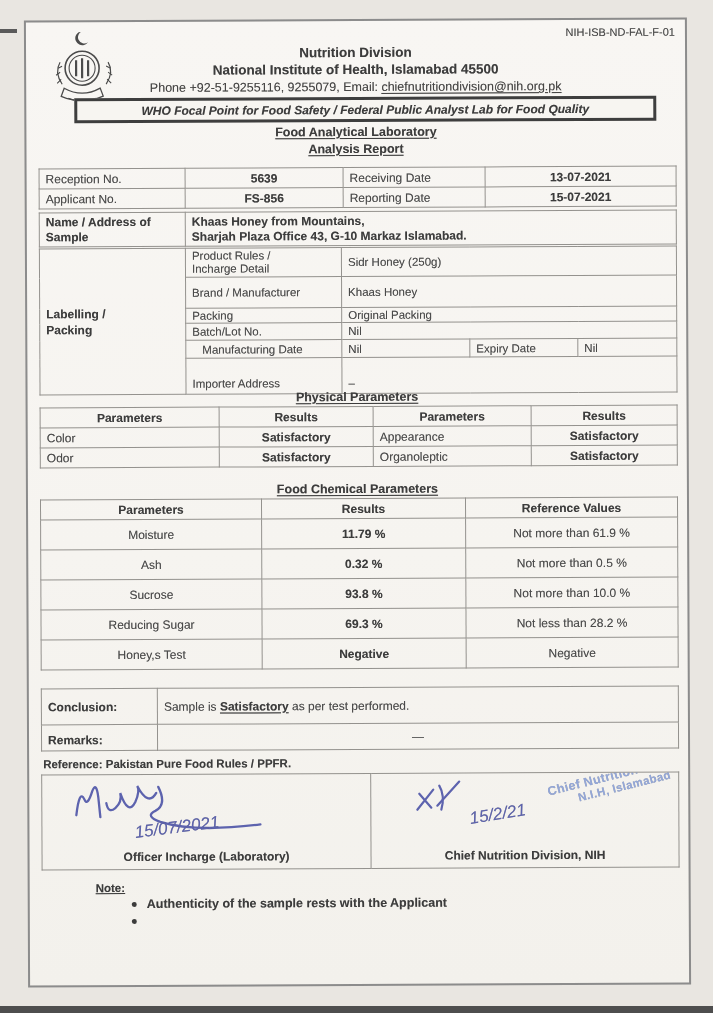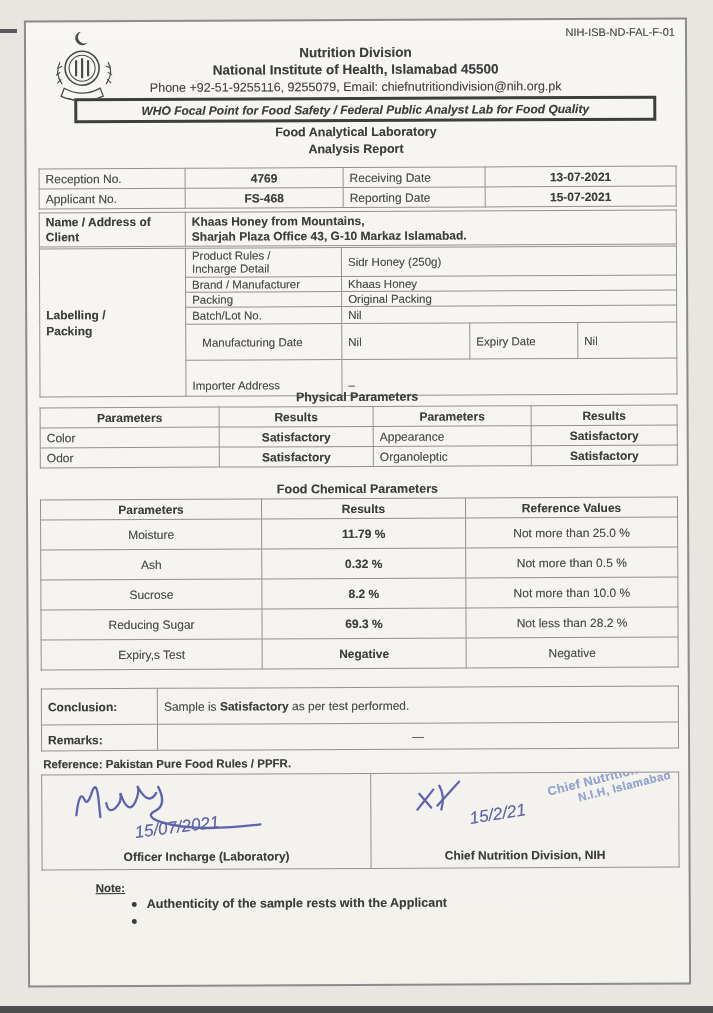--- a/index.html
+++ b/index.html
@@ -16,21 +16,21 @@
   .sheet {
     position:absolute; left:26px; top:19px; width:663px; height:967px;
     background:linear-gradient(180deg,#f8f6f3 0%,#f6f4f0 55%,#f3f1ec 100%);
     border:2px solid #8c8c8c;
     transform:rotate(-0.25deg);
   }
 
   .abs { position:absolute; }
   .b { font-weight:bold; color:#3c3c3c; }
   .ctr { text-align:center; }
-  .u { text-underline-offset:2px; }
+  .u { text-decoration:underline; text-underline-offset:2px; }
 
   .form-code { top:6px; right:10px; font-size:11px; color:#4a4a4a; }
 
   .logo { top:10px; left:16px; }
 
   .hdr { left:0; width:100%; text-align:center; }
   .org1 { top:24px; font-size:13.5px; }
   .org2 { top:41px; font-size:13.5px; }
   .phone { top:59px; font-size:12.5px; }
   .who-box {
@@ -117,43 +117,43 @@
     <table class="abs tblk main-tbl" style="top:146px;">
       <colgroup>
           <col style="width:146px">
           <col style="width:158px">
           <col style="width:142px">
           <col style="width:191px">
         </colgroup>
       <tbody>
           <tr>
         <td>Reception No.</td>
-        <td class="ctr b">4769</td>
+        <td class="ctr b">5639</td>
         <td>Receiving Date</td>
         <td class="ctr b">13-07-2021</td>
       </tr>
       <tr>
         <td>Applicant No.</td>
-        <td class="ctr b">FS-468</td>
+        <td class="ctr b">FS-856</td>
         <td>Reporting Date</td>
         <td class="ctr b">15-07-2021</td>
       </tr>
     </tbody>
       </table>
 
     <table class="abs tblk client-row" style="top:190px;">
       <colgroup>
           <col style="width:146px">
           <col style="width:491px">
         </colgroup>
       <tbody>
           <tr>
         <td class="b" style="line-height:15px;">
           <div>Name / Address of</div>
-              <div>Client</div>
+              <div>Sample</div>
         </td>
         <td class="b" style="line-height:15px;">
           <div>Khaas Honey from Mountains,</div>
               <div>Sharjah Plaza Office 43, G-10 Markaz Islamabad.</div>
         </td>
       </tr>
     </tbody>
       </table>
 
     <table class="abs tblk lab-sub" style="top:226px;">
@@ -170,33 +170,33 @@
           <div>Labelling /</div>
               <div>Packing</div>
         </td>
         <td style="height:28px; line-height:13px;">
           <div>Product Rules /</div>
               <div>Incharge Detail</div>
         </td>
         <td colspan="3">Sidr Honey (250g)</td>
       </tr>
       <tr>
-        <td style="height:15px;">Brand / Manufacturer</td>
+        <td style="height:31px;">Brand / Manufacturer</td>
         <td colspan="3">Khaas Honey</td>
       </tr>
       <tr>
         <td style="height:15px;">Packing</td>
         <td colspan="3">Original Packing</td>
       </tr>
       <tr>
         <td style="height:17px;">Batch/Lot No.</td>
         <td colspan="3">Nil</td>
       </tr>
       <tr>
-        <td style="height:36px;padding-left:16px;">Manufacturing Date</td>
+        <td style="height:18px;padding-left:16px;">Manufacturing Date</td>
         <td>Nil</td>
         <td>Expiry Date</td>
         <td>Nil</td>
       </tr>
       <tr>
         <td style="height:36px; vertical-align:bottom; padding-bottom:4px;">Importer Address</td>
         <td colspan="3" style="vertical-align:bottom; padding-bottom:4px;">–</td>
       </tr>
     </tbody>
       </table>
@@ -240,39 +240,39 @@
         </colgroup>
       <tbody>
           <tr>
         <td class="hdr-cell ctr b">Parameters</td>
         <td class="hdr-cell ctr b">Results</td>
         <td class="hdr-cell ctr b">Reference Values</td>
       </tr>
       <tr>
         <td>Moisture</td>
         <td class="b">11.79 %</td>
-        <td>Not more than 25.0 %</td>
+        <td>Not more than 61.9 %</td>
       </tr>
       <tr>
         <td>Ash</td>
         <td class="b">0.32 %</td>
         <td>Not more than 0.5 %</td>
       </tr>
       <tr>
         <td>Sucrose</td>
-        <td class="b">8.2 %</td>
+        <td class="b">93.8 %</td>
         <td>Not more than 10.0 %</td>
       </tr>
       <tr>
         <td>Reducing Sugar</td>
         <td class="b">69.3 %</td>
         <td>Not less than 28.2 %</td>
       </tr>
       <tr>
-        <td>Expiry,s Test</td>
+        <td>Honey,s Test</td>
         <td class="b">Negative</td>
         <td>Negative</td>
       </tr>
     </tbody>
       </table>
 
     <table class="abs tblk concl-tbl" style="top:666px;">
       <colgroup>
           <col style="width:116px">
           <col style="width:521px">

